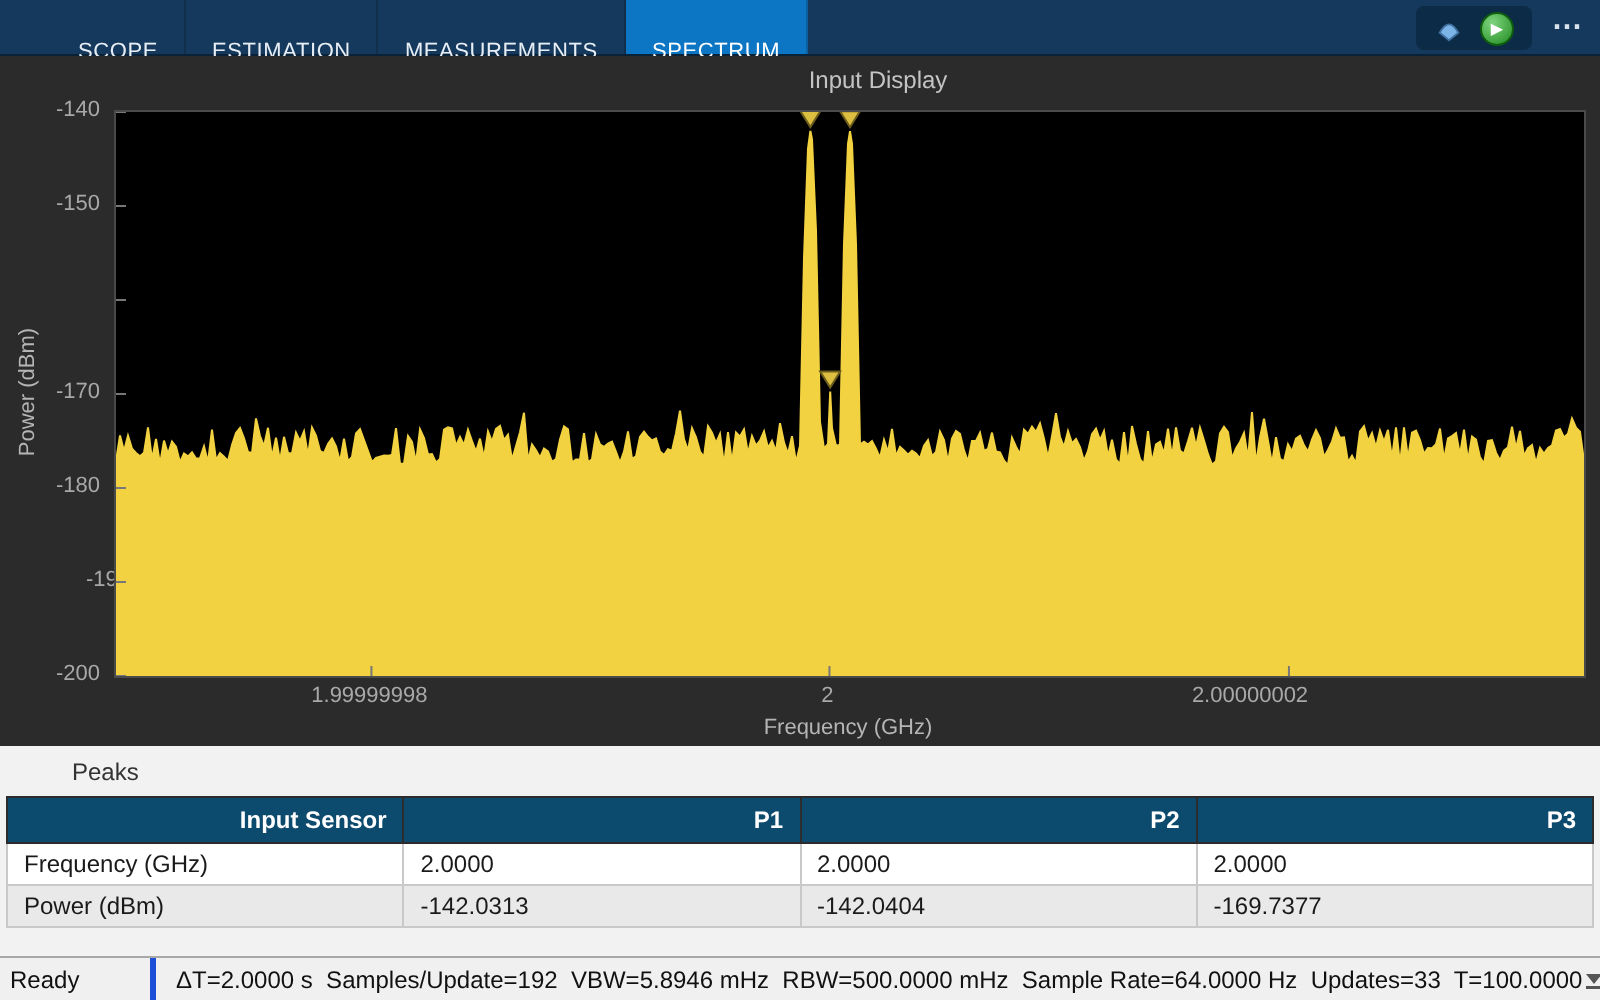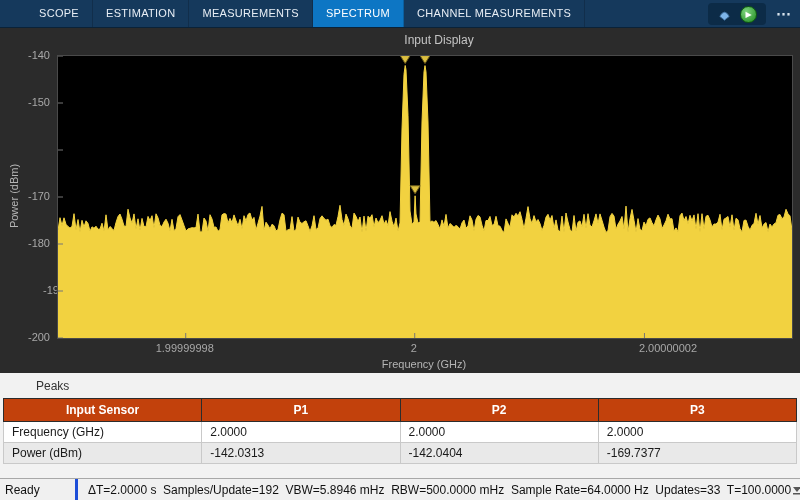--- a/index.html
+++ b/index.html
@@ -10,21 +10,21 @@
   }
   
   .toolbar{
     position:absolute;top:0;left:0;width:800px;height:28px;
     background:#15395c;border-bottom:1px solid #0a2238;box-sizing:border-box;
     display:flex;align-items:stretch;
   }
   .tabs{display:flex;padding-left:26px;}
   .tab{
     color:#e8eef5;font-size:11px;letter-spacing:.3px;line-height:27px;
-    padding:0 13px;white-space:nowrap;cursor:default;border-right:1px solid rgba(0,0,0,.18);
+    padding:13px 13px;white-space:nowrap;cursor:default;border-right:1px solid rgba(0,0,0,.18);
   }
   .tab.active{background:#0d76c4;color:#fff;}
   .toolbar-right{position:absolute;right:6px;top:0;height:28px;display:flex;align-items:center;gap:7px;}
   .playback-pill{
     background:#0c2b47;border-radius:4px;height:22px;display:flex;align-items:center;
     gap:8px;padding:0 9px;
   }
   .pb-icon{display:flex;align-items:center;}
   .run-btn{
     width:17px;height:17px;border-radius:50%;
@@ -46,21 +46,21 @@
     color:#b5b5b5;font-size:11px;white-space:nowrap;
   }
   .ytick{position:absolute;left:0;width:50px;text-align:right;color:#a8a8a8;font-size:11px;transform:translateY(-50%);}
   .xtick{position:absolute;top:314px;width:120px;text-align:center;color:#a8a8a8;font-size:11px;}
   .xlabel{position:absolute;top:330px;left:57px;width:734px;text-align:center;color:#b5b5b5;font-size:11px;}
   
   .peaks{position:absolute;top:373px;left:0;width:800px;height:105px;background:#f2f2f2;}
   .peaks-title{padding:6px 16px 5px 36px;font-size:12px;color:#333;}
   table.peaks-table{border-collapse:collapse;width:794px;margin-left:3px;font-size:12px;table-layout:fixed;background:#fff;}
   table.peaks-table thead th{
-    background:#c2410c;color:#fff;font-weight:bold;text-align:center;
+    background:#0c4a6e;color:#fff;font-weight:bold;text-align:right;
     padding:4px 8px;border:1px solid #2c2c2c;
   }
   table.peaks-table td{
     padding:3px 8px;border:1px solid #c9c9c9;color:#1a1a1a;text-align:left;
     overflow:hidden;white-space:nowrap;
   }
   tr.row-even{background:#ffffff;}
   tr.row-odd{background:#e9e9e9;}
   
   .statusbar{
@@ -74,21 +74,20 @@
 </style>
 </head>
 <body>
 
 <div class="toolbar">
   <div class="tabs" id="tabs">
       <div class="tab">SCOPE</div>
       <div class="tab">ESTIMATION</div>
       <div class="tab">MEASUREMENTS</div>
       <div class="tab active">SPECTRUM</div>
-      <div class="tab">CHANNEL MEASUREMENTS</div>
     </div>
   <div class="toolbar-right">
     <div class="playback-pill">
       <span class="pb-icon">
         <svg width="15" height="15" viewBox="0 0 16 16">
           <path d="M3 10 Q8 1 13 10 L8 14 Z" fill="#7db4e8" stroke="#3f6f9e" stroke-width="1"></path>
         </svg>
       </span>
       <button class="run-btn">▶</button>
     </div>
@@ -122,21 +121,21 @@
         <line x1="0" x2="5" y1="235" y2="235" stroke="#777"></line>
         <line x1="0" x2="5" y1="282" y2="282" stroke="#777"></line>
         <polygon points="342.18199999999996,-0.4528900000000604 352.18199999999996,-0.4528900000000604 347.18199999999996,7.54710999999994" fill="#dcbf40" stroke="#6d5e1d" stroke-width="1"></polygon>
         <polygon points="362,-0.41011999999997606 372,-0.41011999999997606 367,7.589880000000024" fill="#dcbf40" stroke="#6d5e1d" stroke-width="1"></polygon>
         <polygon points="352.091,129.76718999999994 362.091,129.76718999999994 357.091,137.76718999999994" fill="#dcbf40" stroke="#6d5e1d" stroke-width="1"></polygon>
       </svg>
   </div>
   <div id="xticks">
       <div class="xtick" style="left: 124.716px;">1.99999998</div>
       <div class="xtick" style="left: 353.724px;">2</div>
-      <div class="xtick" style="left: 608px;">2.00000002</div>
+      <div class="xtick" style="left: 565px;">2.00000002</div>
     </div>
   <div class="xlabel">Frequency (GHz)</div>
 </div>
 
 <div class="peaks">
   <div class="peaks-title">Peaks</div>
   <table class="peaks-table" id="peaks-table">
       <thead>
         <tr>
           <th>Input Sensor</th>

